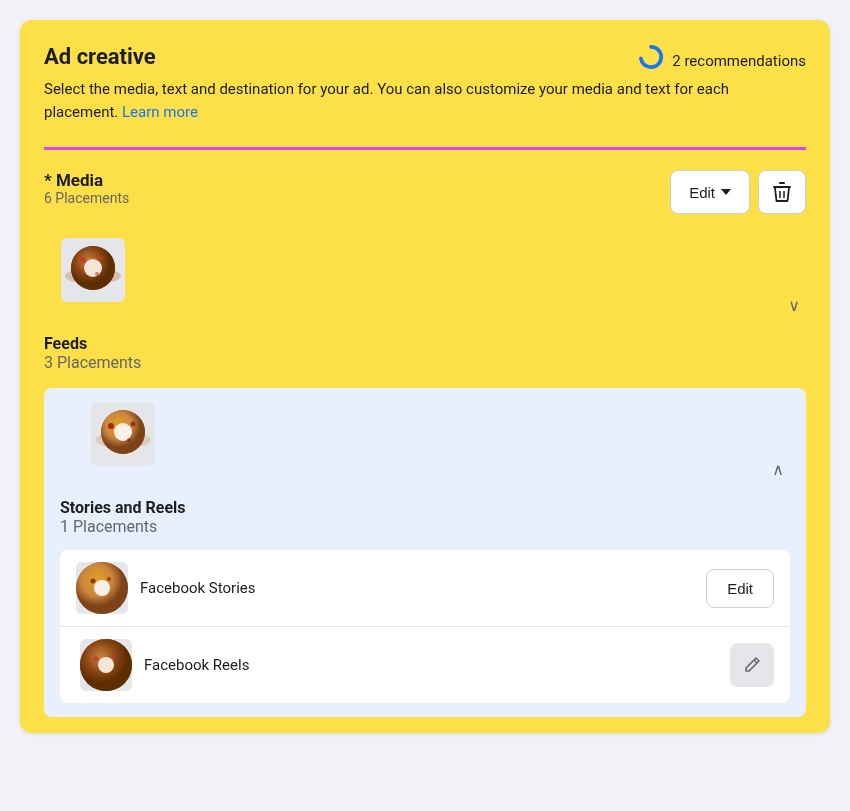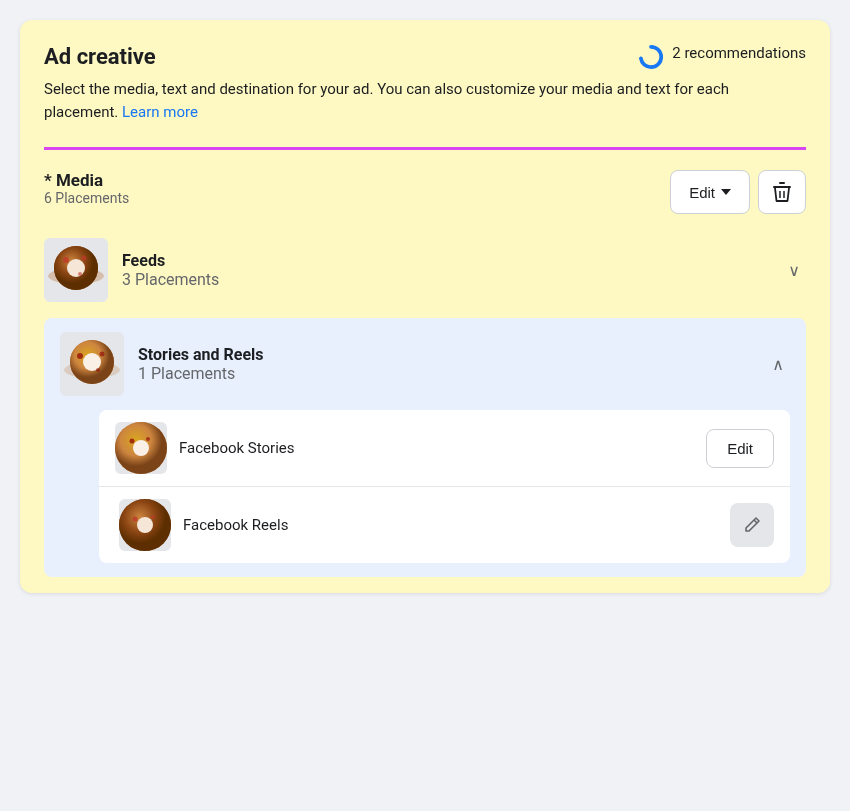--- a/index.html
+++ b/index.html
@@ -6,21 +6,21 @@
     body {
       font-family: -apple-system, BlinkMacSystemFont, 'Segoe UI', Roboto, Helvetica, Arial, sans-serif;
       background: #f0f2f5;
       display: flex;
       justify-content: center;
       align-items: flex-start;
       min-height: 100vh;
       padding: 20px;
     }
     .card {
-      background: #fef9c3;
+      background: #fde047;
       border-radius: 12px;
       padding: 24px 24px 0 24px;
       width: 830px;
       box-shadow: 0 1px 4px rgba(0,0,0,0.1);
       overflow: hidden;
     }
 
     
     .header {
       display: flex;
@@ -28,21 +28,21 @@
       align-items: flex-start;
       margin-bottom: 8px;
     }
     .header-title {
       font-size: 22px;
       font-weight: 700;
       color: #1c1e21;
     }
     .recommendations-badge {
       display: flex;
-      align-items: flex-start;
+      align-items: flex-end;
       gap: 8px;
       font-size: 15px;
       color: #1c1e21;
     }
     .spinner {
       width: 26px;
       height: 26px;
     }
     .spinner circle {
       fill: none;
@@ -132,21 +132,22 @@
     .placement-group-header {
       display: flex;
       align-items: center;
       justify-content: space-between;
       padding: 12px 0;
       cursor: pointer;
     }
     .placement-group-header .left {
       display: flex;
       align-items: center;
-      gap: 14px;
+      gap: 32px;
+      flex-direction: column;
     }
     .placement-img {
       width: 64px;
       height: 64px;
       border-radius: 6px;
       object-fit: cover;
       background: #e4e6ea;
       overflow: hidden;
       flex-shrink: 0;
       display: flex;
@@ -188,21 +189,20 @@
       margin-bottom: 16px;
       padding: 14px 16px;
     }
     .expanded-group .placement-group-header {
       padding: 0 0 14px 0;
     }
     .sub-placements {
       background: #fff;
       border-radius: 8px;
       overflow: hidden;
-      margin-left: 39px;
     }
     .sub-placement-row {
       display: flex;
       align-items: center;
       justify-content: space-between;
       padding: 12px 16px;
       border-bottom: 1px solid #e4e6ea;
     }
     .sub-placement-row:last-child {
       border-bottom: none;

